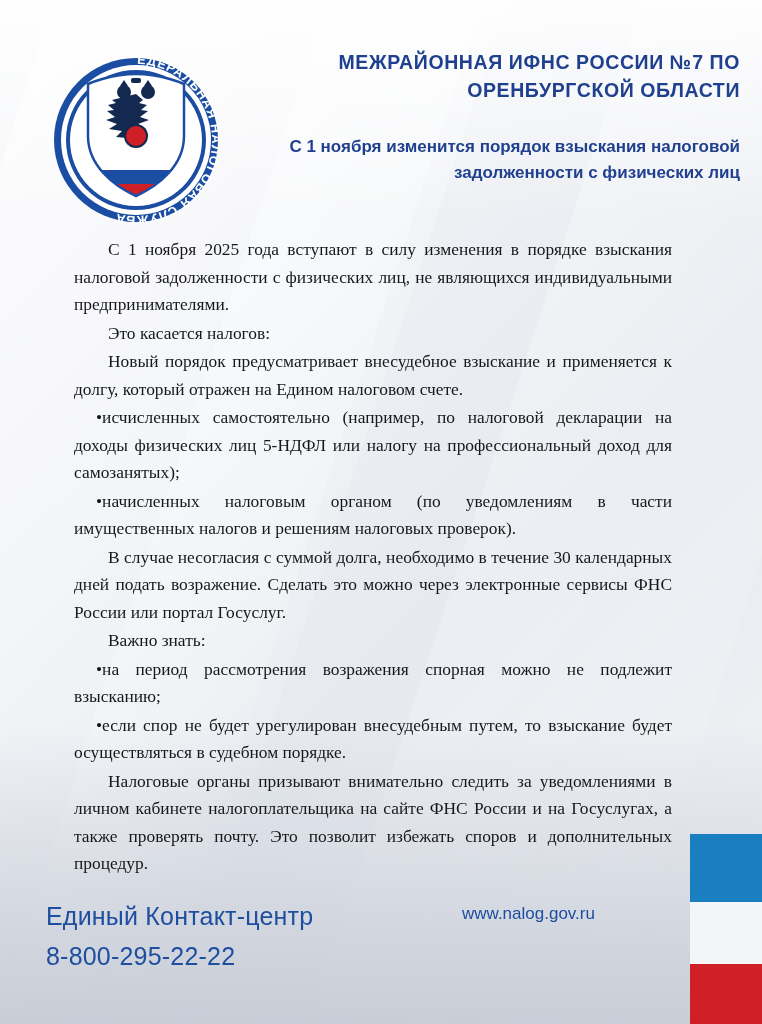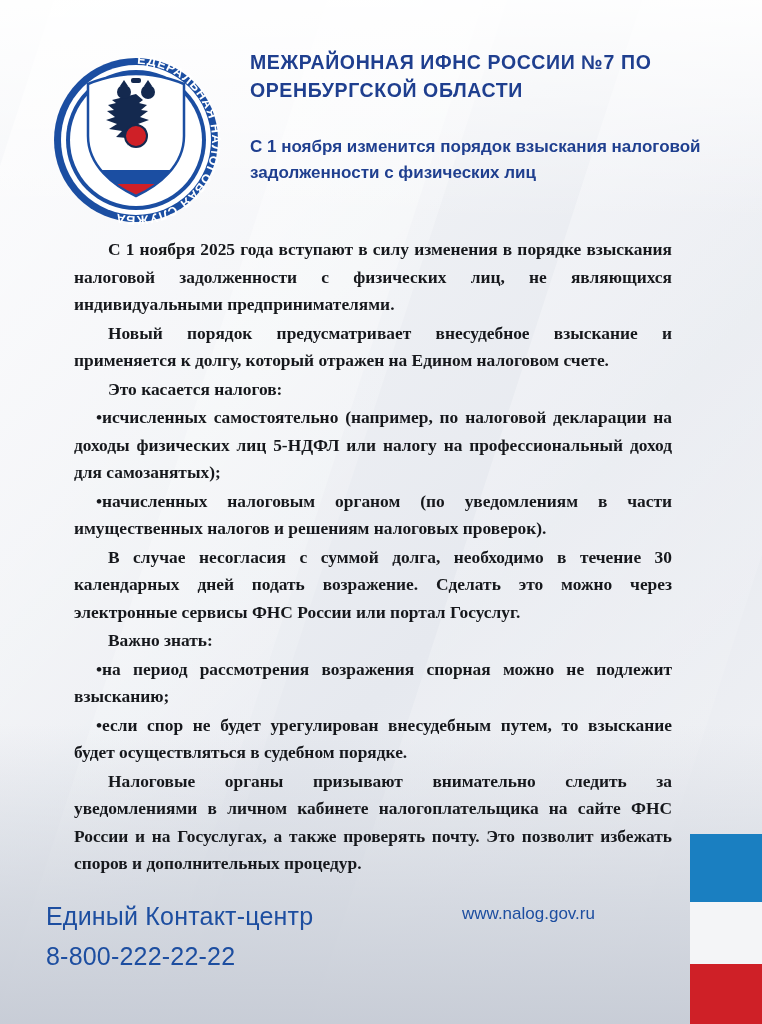--- a/index.html
+++ b/index.html
@@ -56,21 +56,21 @@
     width: 204px;
     height: 186px;
   }
   .emblem svg { display: block; }
 
   .header-text {
     position: absolute;
     left: 250px;
     top: 22px;
     width: 490px;
-    text-align: left;
+    text-align: right;
   }
   .org-title {
     color: #1f3f8f;
     font-size: 19.5px;
     font-weight: bold;
     letter-spacing: 0.6px;
     line-height: 28px;
     margin: 0;
   }
   .headline {
@@ -89,21 +89,20 @@
     width: 614px;
     color: #16181c;
     font-family: "Liberation Serif", serif;
     font-size: 17.4px;
     line-height: 27.5px;
     text-align: justify;
   }
   .content p {
     margin: 0 16px 1px 0;
     text-indent: 34px;
-    font-weight: bold;
   }
   .content p.bullet {
     text-indent: 22px;
   }
 
   
   .footer {
     position: absolute;
     left: 0;
     bottom: 0;
@@ -199,34 +198,34 @@
     </div>
 
     <div class="header-text">
       <div class="org-title">МЕЖРАЙОННАЯ ИФНС РОССИИ №7 ПО ОРЕНБУРГСКОЙ ОБЛАСТИ</div>
       <div class="headline">С 1 ноября изменится порядок взыскания налоговой задолженности с физических лиц</div>
     </div>
   </div>
 
   <div class="content">
     <p>С 1 ноября 2025 года вступают в силу изменения в порядке взыскания налоговой задолженности с физических лиц, не являющихся индивидуальными предпринимателями.</p>
+    <p>Это касается налогов:</p>
     <p>Новый порядок предусматривает внесудебное взыскание и применяется к долгу, который отражен на Едином налоговом счете.</p>
-    <p>Это касается налогов:</p>
     <p class="bullet">•исчисленных самостоятельно (например, по налоговой декларации на доходы физических лиц 5-НДФЛ или налогу на профессиональный доход для самозанятых);</p>
     <p class="bullet">•начисленных налоговым органом (по уведомлениям в части имущественных налогов и решениям налоговых проверок).</p>
     <p>В случае несогласия с суммой долга, необходимо в течение 30 календарных дней подать возражение. Сделать это можно через электронные сервисы ФНС России или портал Госуслуг.</p>
     <p>Важно знать:</p>
     <p class="bullet">•на период рассмотрения возражения спорная можно не подлежит взысканию;</p>
     <p class="bullet">•если спор не будет урегулирован внесудебным путем, то взыскание будет осуществляться в судебном порядке.</p>
     <p>Налоговые органы призывают внимательно следить за уведомлениями в личном кабинете налогоплательщика на сайте ФНС России и на Госуслугах, а также проверять почту. Это позволит избежать споров и дополнительных процедур.</p>
   </div>
 
   <div class="footer">
     <div class="contact-title">Единый Контакт-центр</div>
-    <div class="contact-phone">8-800-222-22-22</div>
+    <div class="contact-phone">8-800-295-22-22</div>
     <div class="site">www.nalog.gov.ru</div>
 
     <div class="flag-bars">
       <div class="bar-blue"></div>
       <div class="bar-white"></div>
       <div class="bar-red"></div>
     </div>
   </div>
 
 </div>

